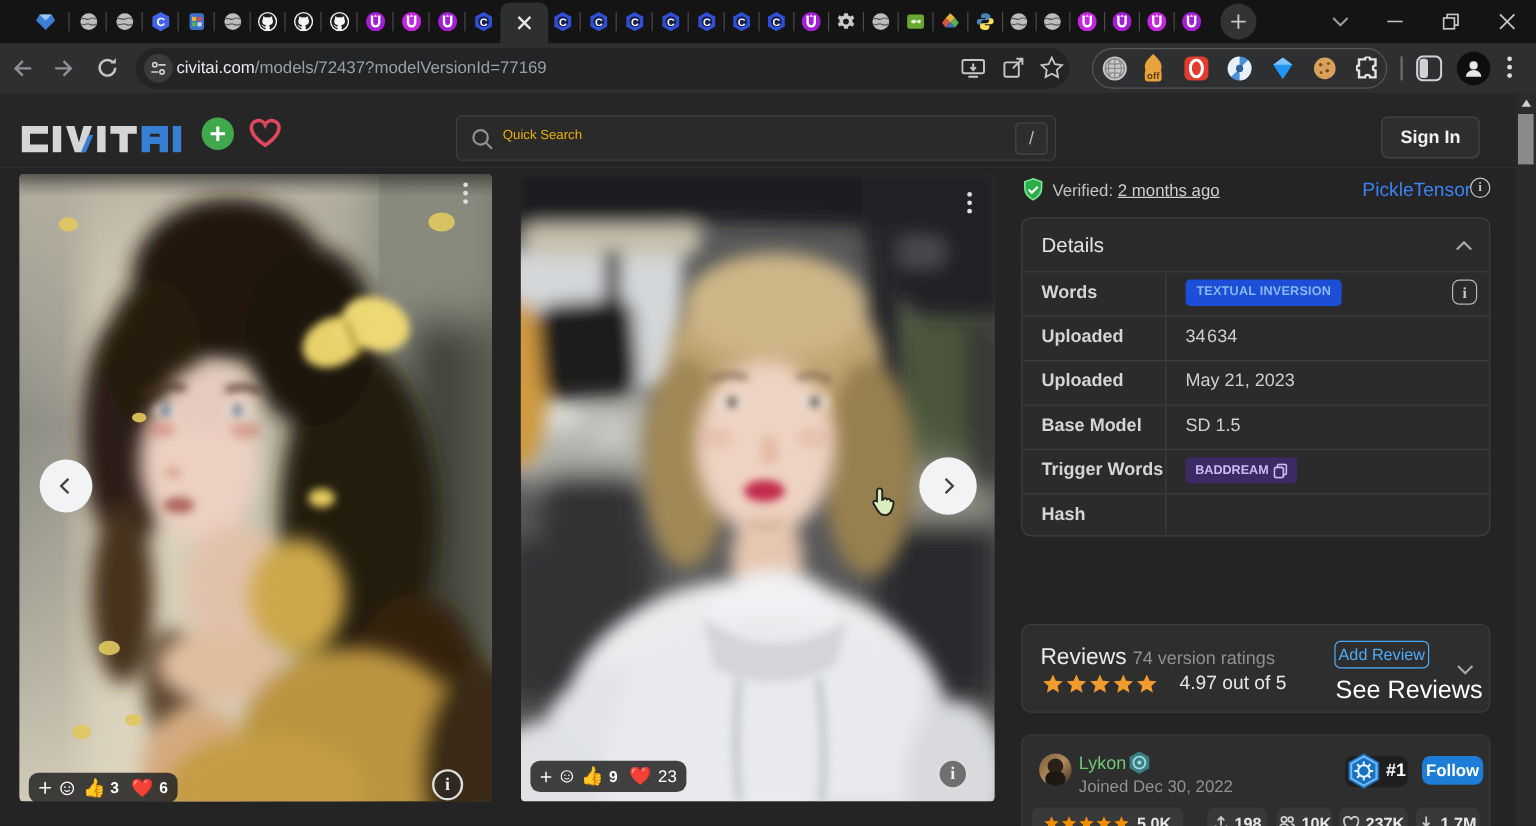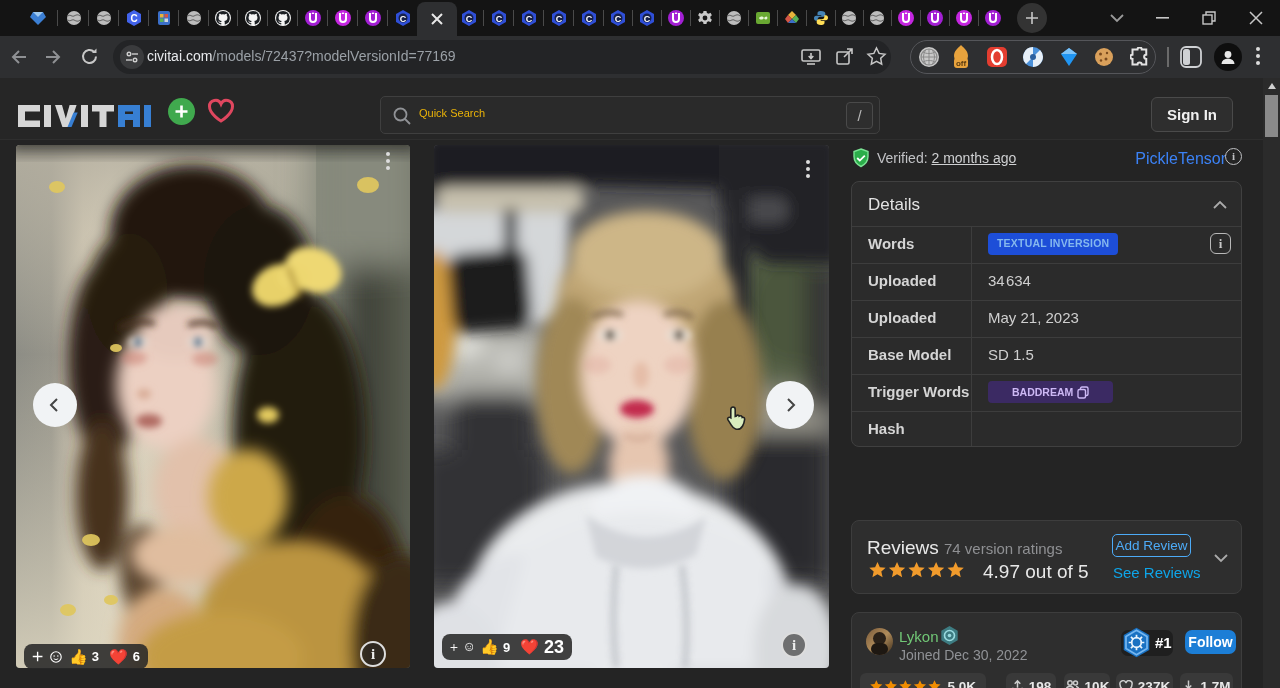--- a/index.html
+++ b/index.html
@@ -559,21 +559,21 @@
       </svg>
     <svg width="16" height="16" viewBox="0 0 16 16">
         <circle cx="8" cy="8" r="7" fill="none" stroke="#fff" stroke-width="1.5"></circle>
         <circle cx="5.5" cy="6.5" r="1" fill="#fff"></circle>
         <circle cx="10.5" cy="6.5" r="1" fill="#fff"></circle>
         <path d="M5 10c1.5 1.8 4.5 1.8 6 0" stroke="#fff" stroke-width="1.3" fill="none"></path>
       </svg>
     <span style="font-size:15px">👍</span>
       <span style="font-size:13px;font-weight:bold;margin-left:-3px">9</span>
     <span style="font-size:15px;margin-left:3px">❤️</span>
-      <span style="font-size:18px;font-weight:bold;margin-left:-2px">23</span>
+      <span style="font-size:14px;font-weight:normal;margin-left:-2px">23</span>
   </div>
   <div class="infoc" style="left:781px; top:492px;">i</div>
   <div id="aside" class="abs" style="left:851px; top:0; width:391px; height:548px;">
 
     <svg class="abs" style="left:0;top:8px;width:20px;height:20px" viewBox="0 0 20 20">
         <path d="M10 1l7 2.5v5c0 4.5-3 8-7 10-4-2-7-5.5-7-10v-5z" fill="#2bae4a" stroke="#7be394" stroke-width="1.4"></path>
         <path d="M6.2 10l2.6 2.6 5-5" stroke="#fff" stroke-width="1.8" fill="none"></path>
       </svg>
     <div class="abs" style="left:26px;top:10px;font-size:14px;color:#c1c2c5;">Verified: <span style="text-decoration:underline;color:#cfd0d2;">2 months ago</span></div>
     <div class="abs" style="right:16px;top:10px;font-size:16px;color:#3b82f6;">PickleTensor</div>
@@ -596,21 +596,21 @@
         <div class="abs lbl" style="left:16px;top:46px;">Uploaded</div>
         <div class="abs lbl" style="left:16px;top:83px;">Uploaded</div>
         <div class="abs lbl" style="left:16px;top:120px;">Base Model</div>
         <div class="abs lbl" style="left:16px;top:157px;">Trigger Words</div>
         <div class="abs lbl" style="left:16px;top:194px;">Hash</div>
         <div class="abs" style="left:136px;top:7px;height:22px;padding:0 9px;background:#1d4ed8;border-radius:4px;color:#85b8ee;font-size:10.5px;font-weight:bold;line-height:21px;letter-spacing:0.2px;">TEXTUAL INVERSION</div>
         <div class="abs" style="right:12px;top:7px;width:21px;height:21px;border:1.5px solid #b8b8b8;border-radius:6px;color:#c8c8c8;font-size:13px;font-weight:bold;text-align:center;line-height:19px;font-family:'Liberation Serif',serif;">i</div>
         <div class="abs val" style="left:136px;top:46px;">34 634</div>
         <div class="abs val" style="left:136px;top:83px;">May 21, 2023</div>
         <div class="abs val" style="left:136px;top:120px;">SD 1.5</div>
-        <div class="abs" style="left:136px;top:155px;height:22px;padding:0 24px;background:#3b2a63;border-radius:4px;color:#cdb9f5;font-size:10.5px;font-weight:bold;line-height:22px;display:flex;align-items:center;gap:4px;">BADDREAM
+        <div class="abs" style="left:136px;top:155px;height:22px;padding:0 8px;background:#3b2a63;border-radius:4px;color:#cdb9f5;font-size:10.5px;font-weight:bold;line-height:22px;display:flex;align-items:center;gap:4px;">BADDREAM
           <svg width="12" height="13" viewBox="0 0 12 13">
               <rect x="3.5" y="1" width="7.5" height="8.5" rx="1.5" fill="none" stroke="#cdb9f5" stroke-width="1.4"></rect>
               <rect x="1" y="3.5" width="7.5" height="8.5" rx="1.5" fill="#3b2a63" stroke="#cdb9f5" stroke-width="1.4"></rect>
             </svg>
         </div>
       </div>
     </div>
 
 
     <div class="abs" style="left:0;top:380px;width:391px;height:74px;background:#2e2e2e;border:1px solid #3d3d3d;border-radius:8px;">
@@ -619,22 +619,22 @@
       <div class="abs" style="left:260px;top:13px;width:79px;height:23px;border:1px solid #4dabf7;border-radius:5px;color:#4dabf7;font-size:13.5px;text-align:center;line-height:21px;">Add Review</div>
       <svg class="abs" style="left:17px;top:41px;width:96px;height:17px" viewBox="0 0 113 20">
         <g fill="#f19b2c">
             <path id="st" d="M10 0l2.8 6.2 6.8.6-5.1 4.5 1.5 6.6L10 14.4 4 17.9l1.5-6.6L.4 6.8l6.8-.6z"></path>
             <use href="#st" x="23"></use>
             <use href="#st" x="46"></use>
             <use href="#st" x="69"></use>
             <use href="#st" x="92"></use>
           </g>
       </svg>
-      <div class="abs" style="left:131px;top:40px;font-size:19px;color:#e8e8e8;">4.97 out of 5</div>
-      <div class="abs" style="left:261px;top:43px;font-size:15px;color:#0ea5e9;">See Reviews</div>
+      <div class="abs" style="left:131px;top:40px;font-size:16px;color:#e8e8e8;">4.97 out of 5</div>
+      <div class="abs" style="left:261px;top:43px;font-size:21px;color:#ffffff;">See Reviews</div>
       <svg class="abs" style="right:13px;top:33px;width:14px;height:9px" viewBox="0 0 14 9">
           <path d="M1 1l6 6 6-6" stroke="#aaa" stroke-width="1.8" fill="none"></path>
         </svg>
     </div>
 
     <div class="abs" style="left:0;top:472px;width:391px;height:90px;background:#2e2e2e;border:1px solid #3d3d3d;border-radius:8px;">
       <div class="abs" style="left:14px;top:15px;width:27px;height:27px;border-radius:50%;background:linear-gradient(135deg,#7a5a3a,#b08c5a 50%,#3a2a1a);overflow:hidden;">
         <div class="abs" style="left:7px;top:4px;width:13px;height:13px;border-radius:50%;background:#2a2118;"></div>
         <div class="abs" style="left:5px;top:15px;width:17px;height:12px;border-radius:6px;background:#1e1812;"></div>
       </div>

